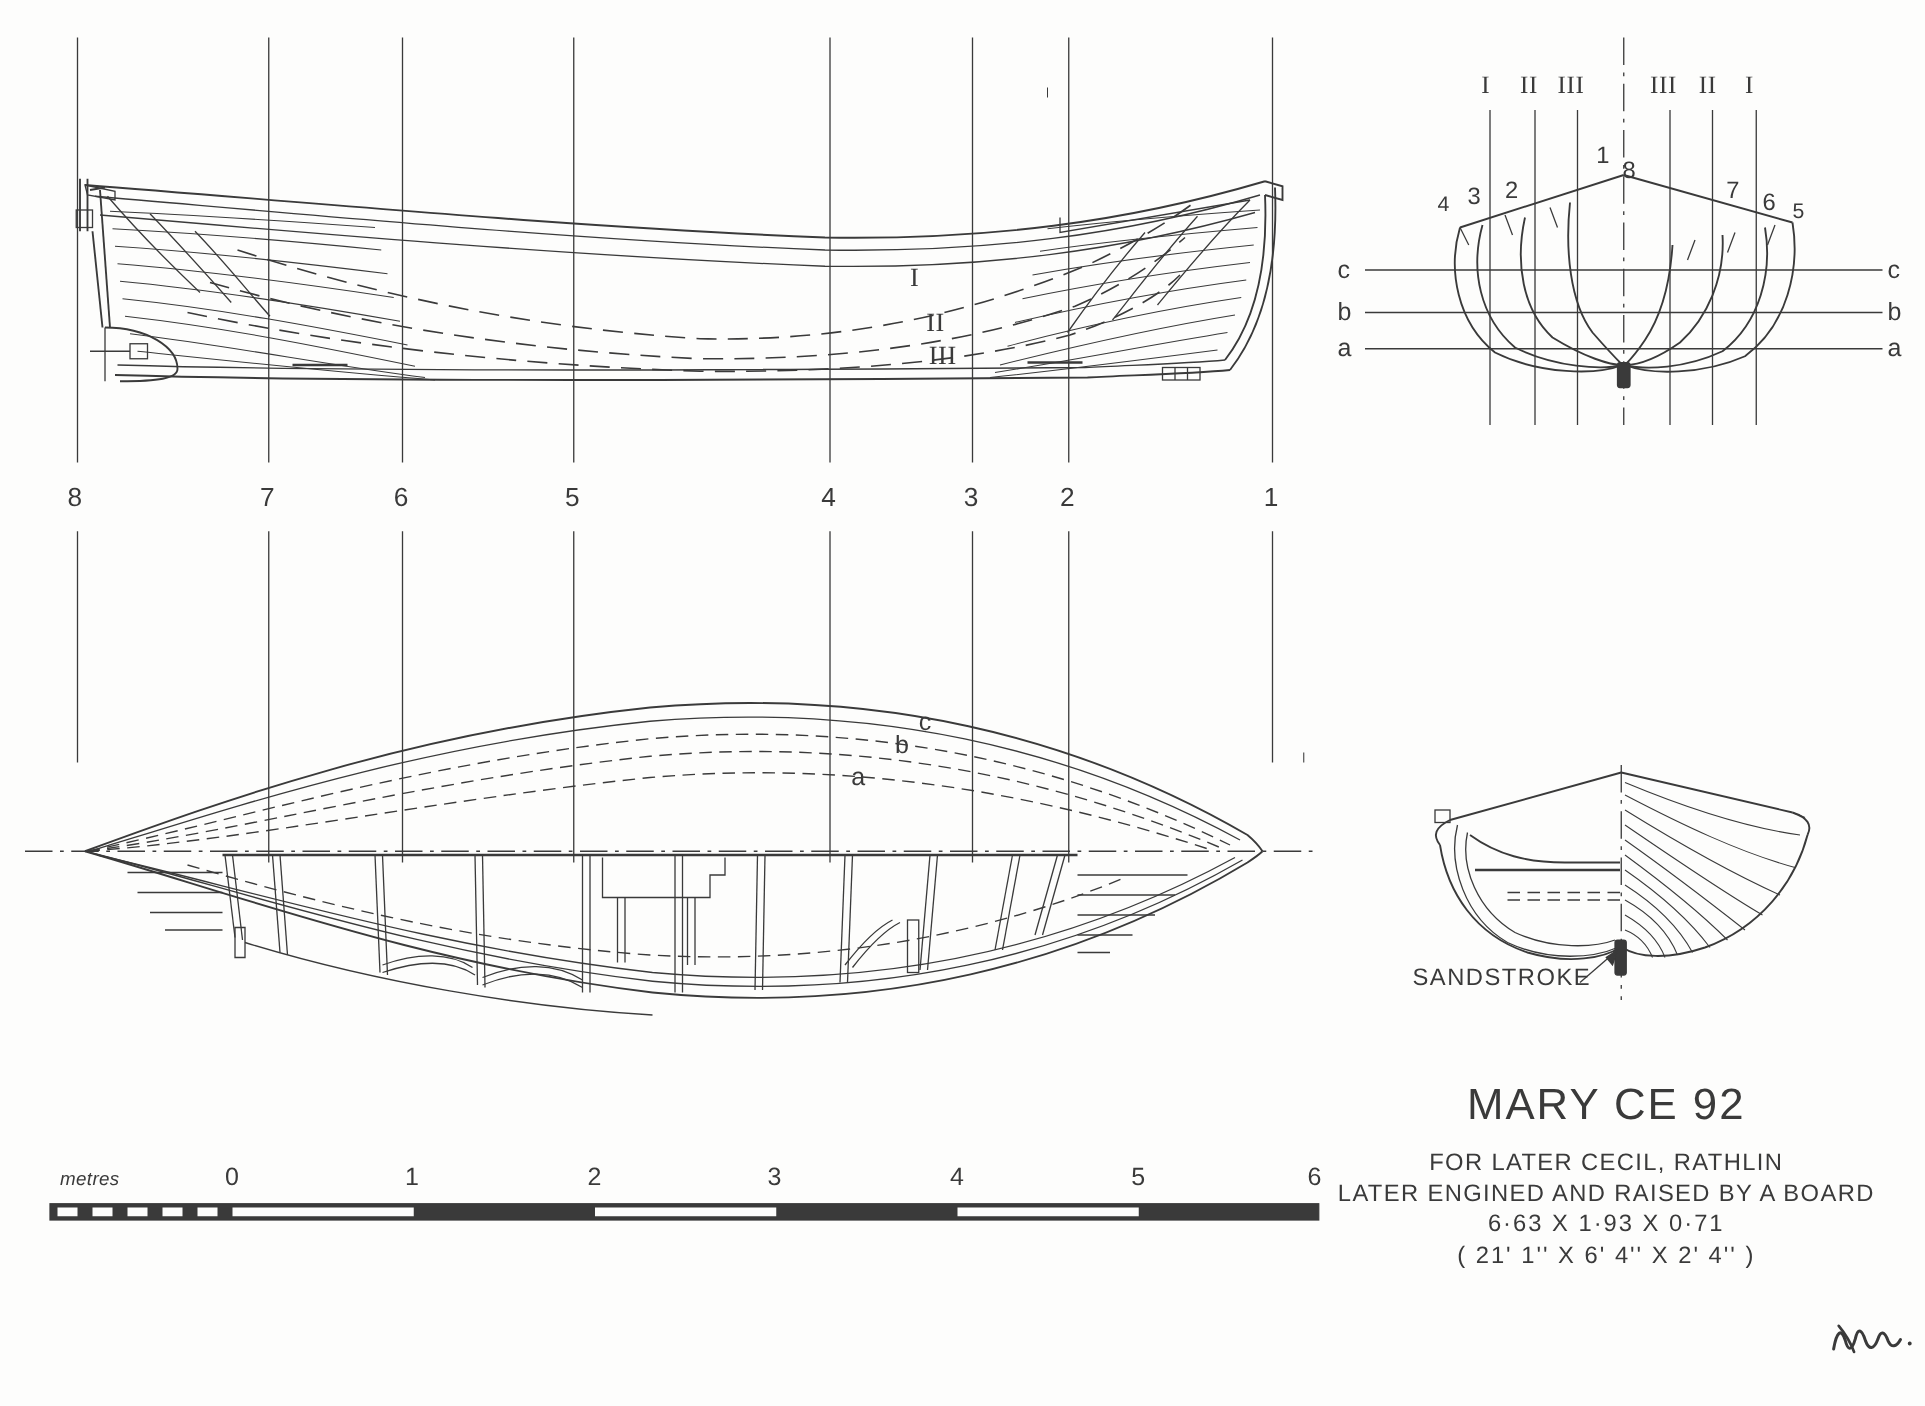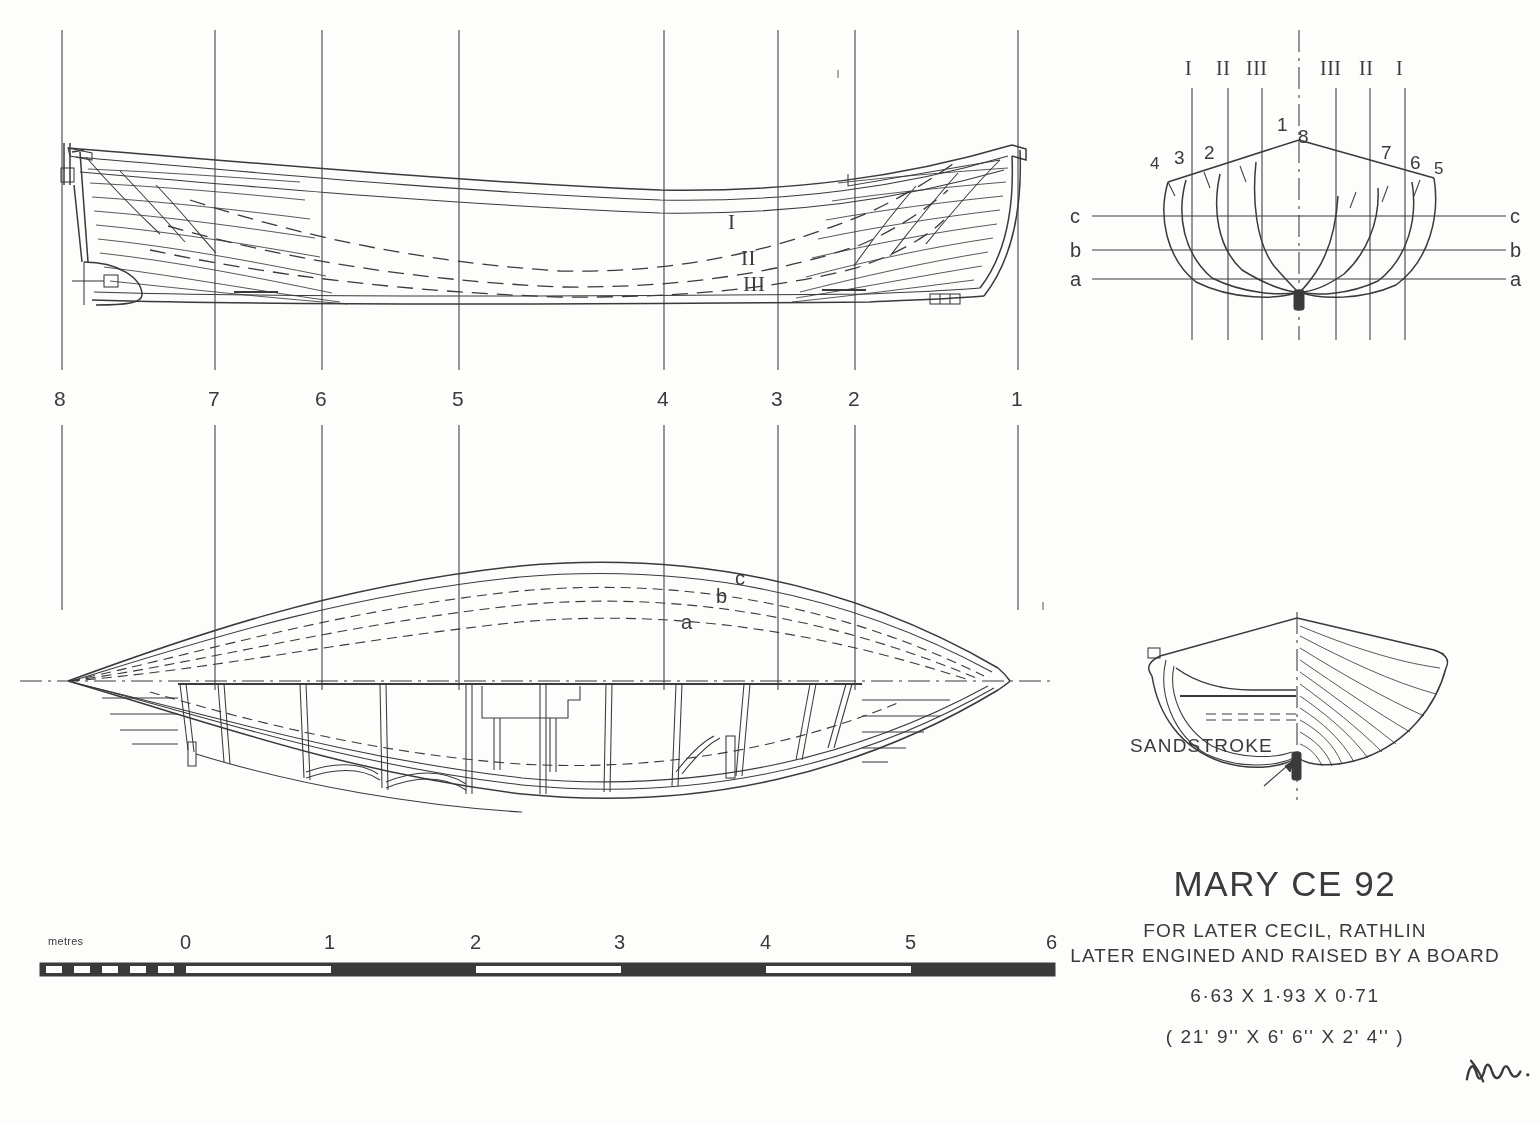--- a/index.html
+++ b/index.html
@@ -26,26 +26,26 @@
     color:#3a3a3a;white-space:nowrap;line-height:1;
     letter-spacing:0.5px;
   }
   .stn-num{font-size:21px;}
   .bp-stn{font-size:19px;}
   .bp-stn-sm{font-size:17px;}
   .roman{font-family:"Liberation Serif",serif;font-size:20px;}
   .roman-prof{font-family:"Liberation Serif",serif;font-size:21px;}
   .wl{font-size:20px;font-family:"Liberation Sans",sans-serif;}
   .scale-num{font-size:20px;}
-  .scale-word{font-size:11px;letter-spacing:0.3px;}
+  .scale-word{font-size:15px;letter-spacing:0.3px;font-style:italic;}
   .sand{font-size:19px;letter-spacing:1.2px;}
   .tb{position:absolute;text-align:center;width:460px;left:1055px;}
   .tb-line{font-size:19px;letter-spacing:1.1px;margin:0;padding:0;line-height:1.28;}
   .tb-big{font-size:35px;letter-spacing:1.6px;line-height:1.12;margin:16px;}
-  .tb-dim{font-size:19px;letter-spacing:1.6px;line-height:1.3;margin:16px;}
+  .tb-dim{font-size:19px;letter-spacing:1.6px;line-height:1.3;margin:0;}
   .sig{position:absolute;left:1462px;top:1052px;font-family:"Liberation Serif",serif;
        font-size:26px;font-style:italic;transform:rotate(-6deg);color:#3a3a3a;}
 </style>
 </head>
 <body>
 
 <div id="sheet">
 
 <svg width="1540" height="1125" viewBox="0 0 1540 1125">
 
@@ -360,37 +360,37 @@
 <div class="lbl bp-stn-sm" style="left:1434px;top:160px;">5</div>
 
 <div class="lbl wl" style="left:1070px;top:206px;">c</div>
 <div class="lbl wl" style="left:1070px;top:240px;">b</div>
 <div class="lbl wl" style="left:1070px;top:269px;">a</div>
 
 <div class="lbl wl" style="left:1510px;top:206px;">c</div>
 <div class="lbl wl" style="left:1510px;top:240px;">b</div>
 <div class="lbl wl" style="left:1510px;top:269px;">a</div>
 
-<div class="lbl sand" style="left:1130px;top:736px;">SANDSTROKE</div>
+<div class="lbl sand" style="left:1130px;top:773px;">SANDSTROKE</div>
 
 <div class="lbl scale-word" style="left:48px;top:936px;">metres</div>
 <div class="lbl scale-num" style="left:180px;top:932px;">0</div>
 <div class="lbl scale-num" style="left:324px;top:932px;">1</div>
 <div class="lbl scale-num" style="left:470px;top:932px;">2</div>
 <div class="lbl scale-num" style="left:614px;top:932px;">3</div>
 <div class="lbl scale-num" style="left:760px;top:932px;">4</div>
 <div class="lbl scale-num" style="left:905px;top:932px;">5</div>
 <div class="lbl scale-num" style="left:1046px;top:932px;">6</div>
 
 <div class="tb" style="top:848px;">
   <p class="tb-big">MARY CE 92</p>
   <p class="tb-line">FOR LATER CECIL,  RATHLIN</p>
   <p class="tb-line">LATER ENGINED AND RAISED BY A BOARD</p>
   <p class="tb-dim">6·63   X   1·93   X   0·71</p>
-  <p class="tb-dim">( 21' 9''  X   6' 6''  X   2' 4'' )</p>
+  <p class="tb-dim">( 21' 1''  X   6' 4''  X   2' 4'' )</p>
 </div>
 
 <div class="sig">
   <svg width="70" height="34" viewBox="0 0 70 34">
     <path d="M 4,24 C 8,10 12,8 14,18 C 15,26 18,28 22,18 C 25,9 28,10 30,20
              C 32,28 36,28 40,20 C 43,13 46,14 48,22 C 50,28 54,28 58,22" stroke="#3a3a3a" stroke-width="2.4" fill="none" stroke-linecap="round"></path>
     <path d="M 10,6 C 14,12 18,20 20,28" stroke="#3a3a3a" stroke-width="2.2" fill="none" stroke-linecap="round"></path>
     <circle cx="65" cy="26" r="1.6" fill="#3a3a3a"></circle>
   </svg>
 </div>

